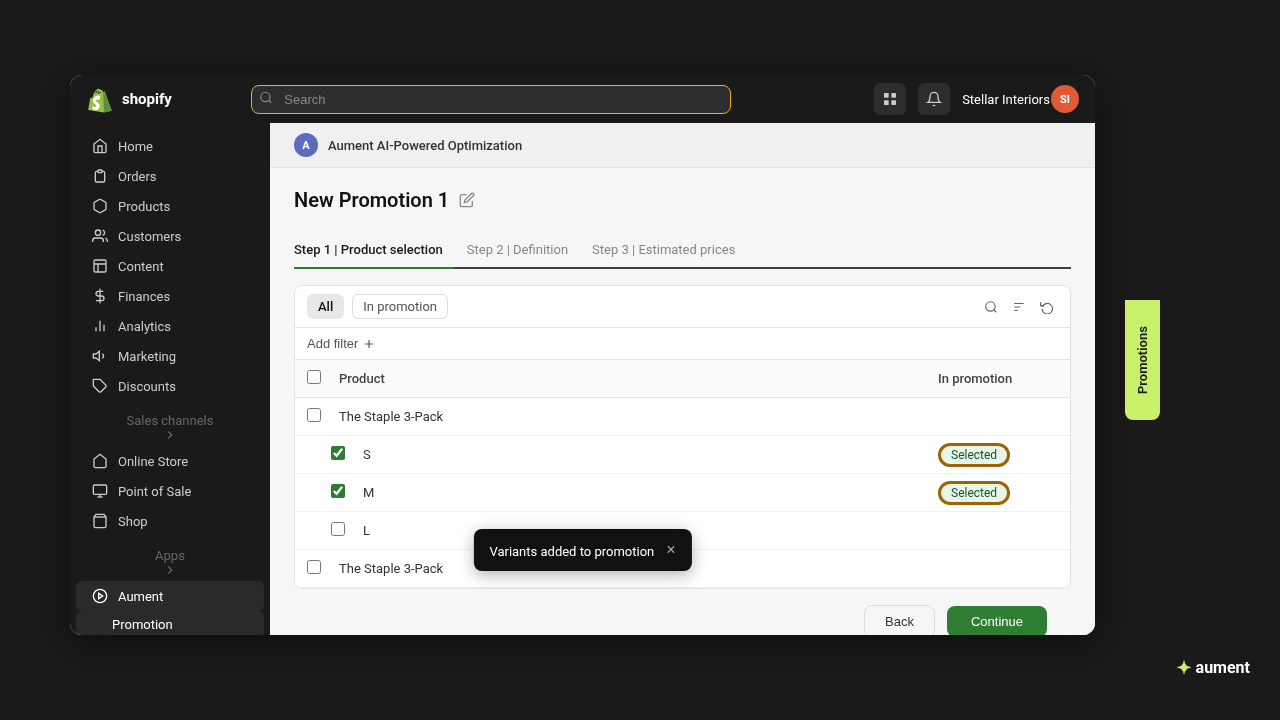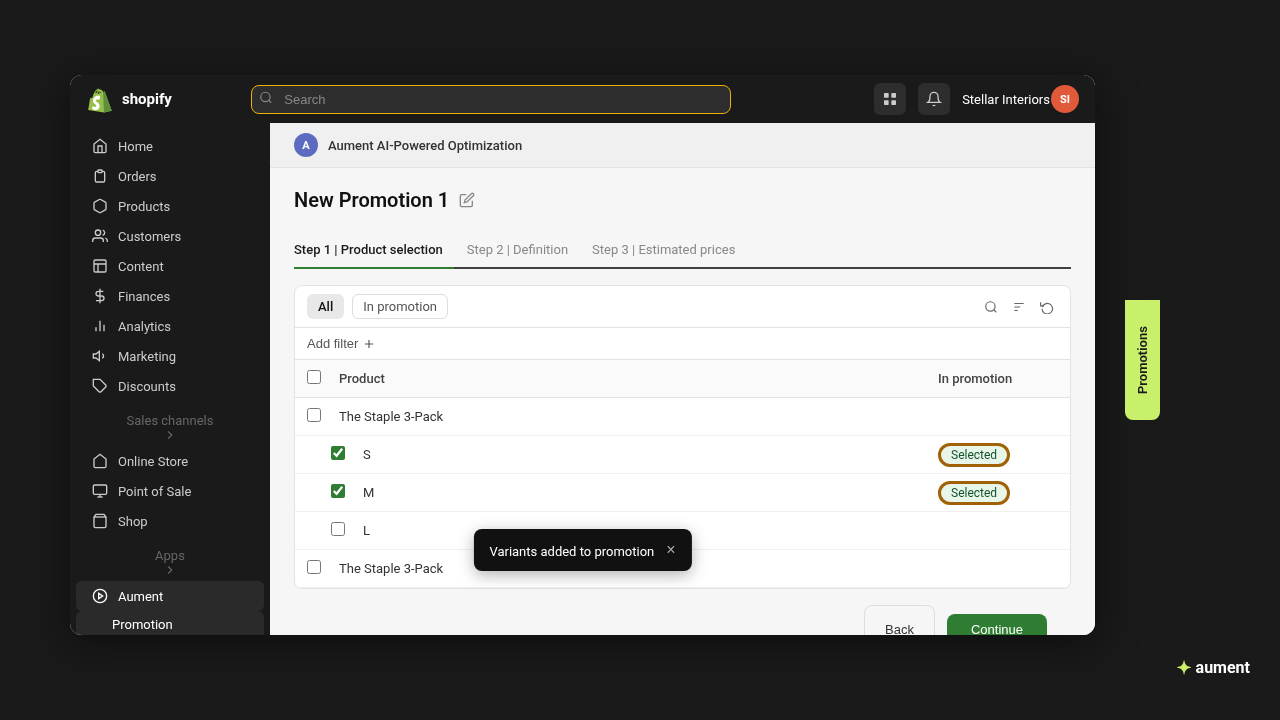--- a/index.html
+++ b/index.html
@@ -375,21 +375,21 @@
       display: flex;
       justify-content: flex-end;
       align-items: center;
       gap: 12px;
       padding: 16px 24px;
     }
     .back-btn {
       background: none;
       border: 1px solid #ddd;
       border-radius: 8px;
-      padding: 16px 20px;
+      padding: 8px 20px;
       cursor: pointer;
       font-size: 13px;
       color: #333;
     }
     .continue-btn {
       background: #2e7d32;
       border: none;
       border-radius: 8px;
       padding: 8px 24px;
       cursor: pointer;

